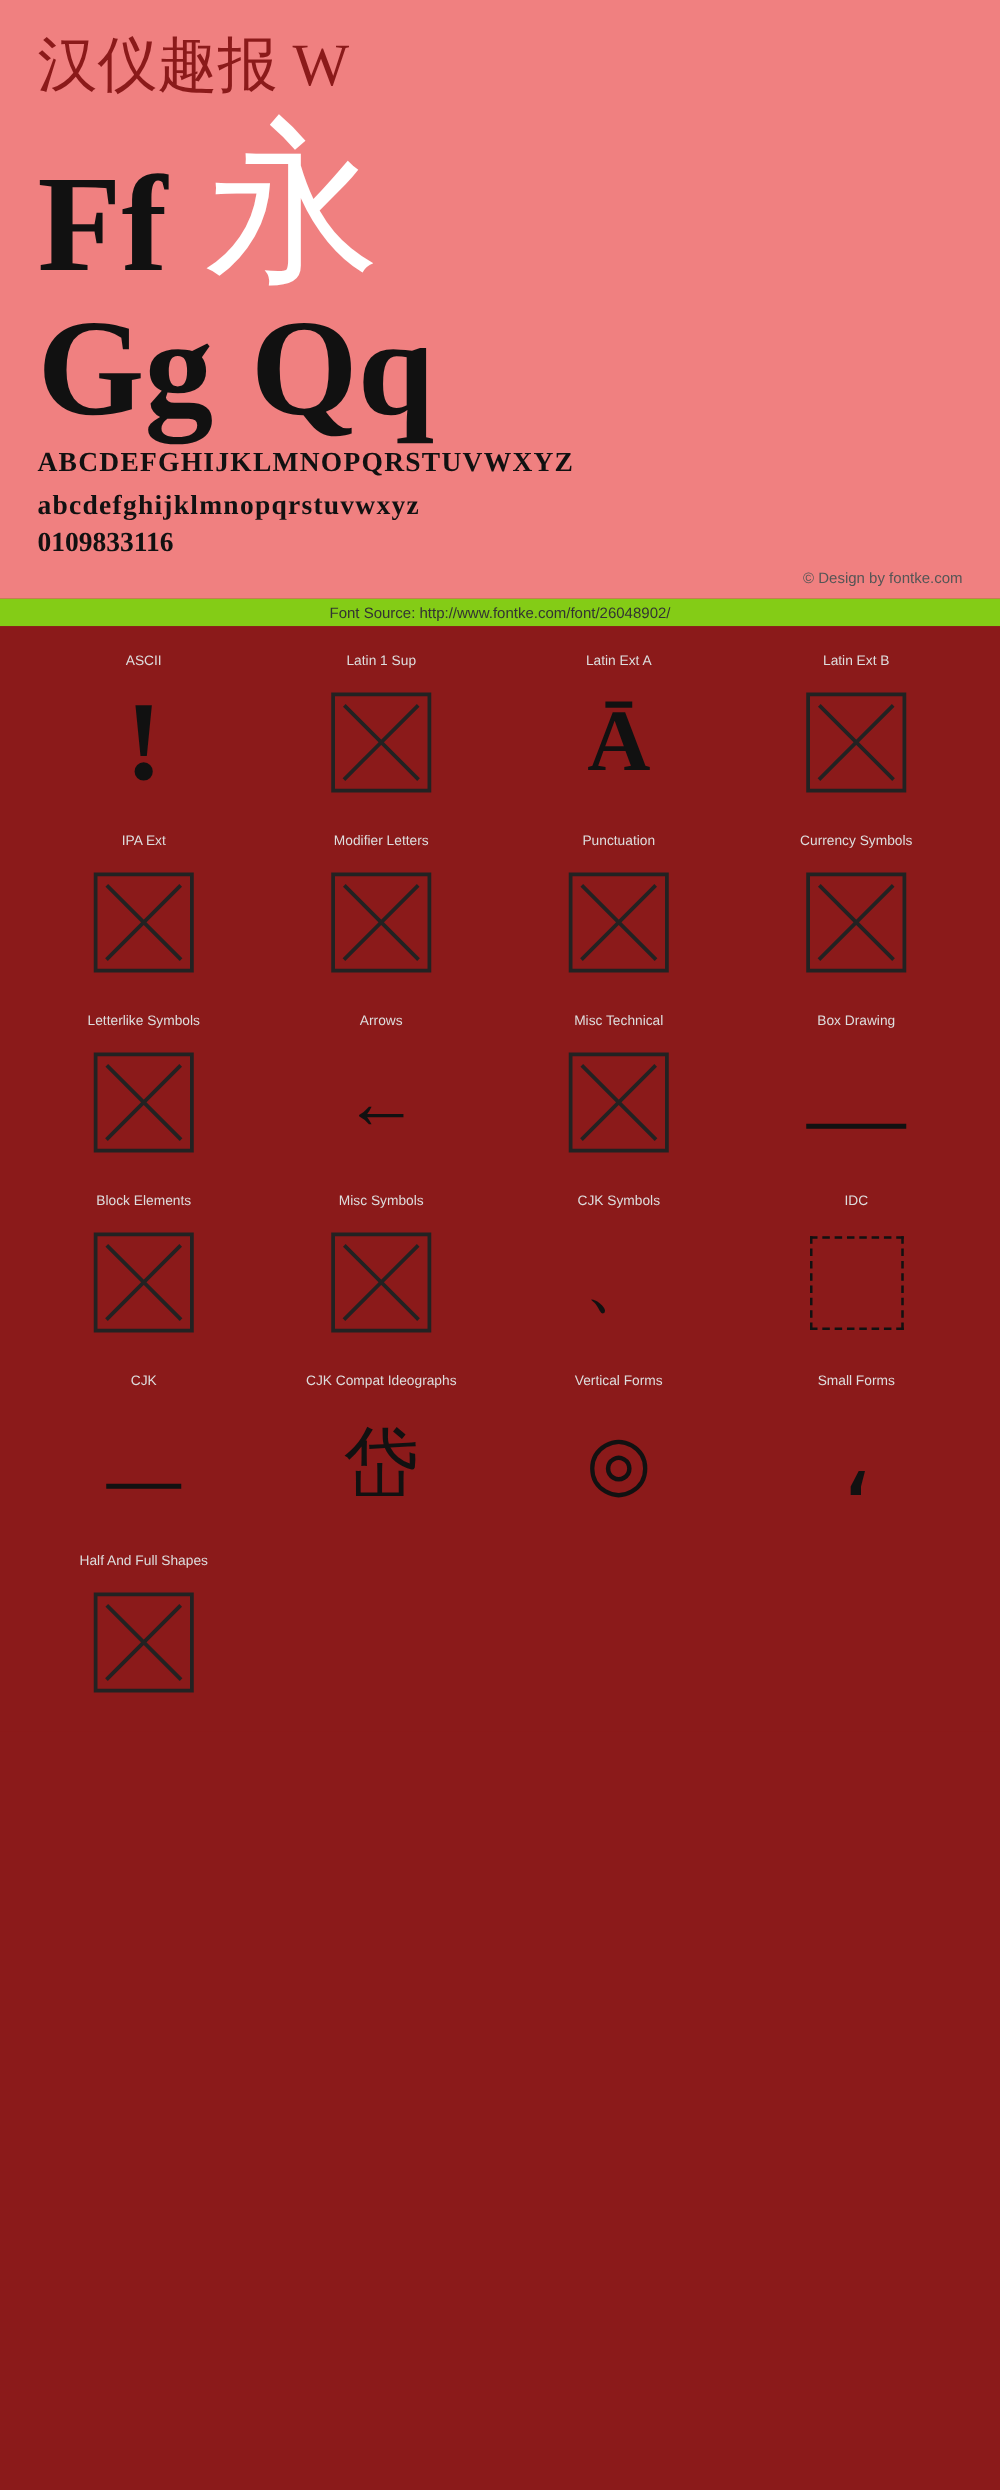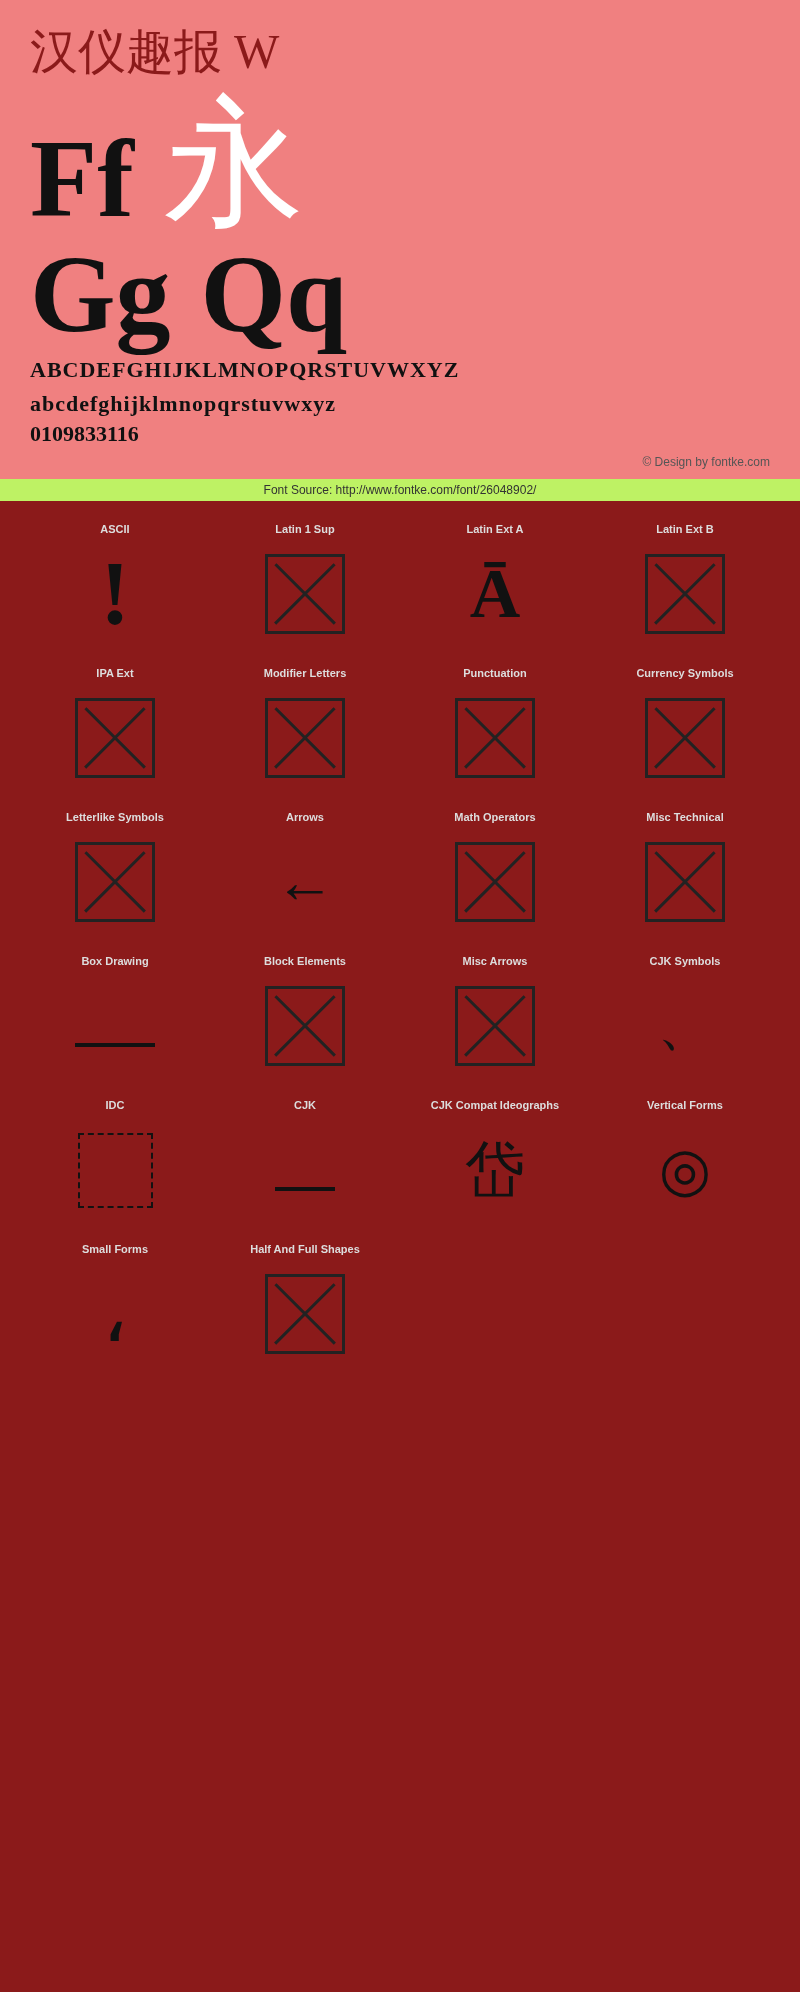--- a/index.html
+++ b/index.html
@@ -51,21 +51,21 @@
       margin-top: 4px;
       font-family: serif;
     }
     .footer-credits {
       text-align: right;
       font-size: 12px;
       color: #555;
       margin-top: 8px;
     }
     .font-source {
-      background: #bef264;
+      background: #84cc16;
       text-align: center;
       font-size: 12px;
       color: #333;
       padding: 4px 0;
     }
 
     
     .grid-section {
       background: #8B1A1A;
       padding: 10px 20px;
@@ -80,21 +80,20 @@
       flex-direction: column;
       align-items: center;
       padding: 12px 8px 16px 8px;
     }
     .cell-label {
       font-size: 11px;
       color: #ddd;
       margin-bottom: 10px;
       text-align: center;
       min-height: 16px;
-      font-weight: bold;
     }
     .glyph-box {
       width: 90px;
       height: 90px;
       display: flex;
       align-items: center;
       justify-content: center;
       position: relative;
     }
     
@@ -273,26 +272,20 @@
       <div class="glyph-box">
         <div class="x-placeholder"></div>
       </div>
     </div>
     <div class="cell">
       <div class="cell-label">Arrows</div>
       <div class="glyph-box">
         <span class="glyph-arrow">←</span>
       </div>
     </div>
-    <div class="cell">
-      <div class="cell-label">Math Operators</div>
-      <div class="glyph-box">
-        <div class="x-placeholder"></div>
-      </div>
-    </div>
 
     <div class="cell">
       <div class="cell-label">Misc Technical</div>
       <div class="glyph-box">
         <div class="x-placeholder"></div>
       </div>
     </div>
     <div class="cell">
       <div class="cell-label">Box Drawing</div>
       <div class="glyph-box">
@@ -300,21 +293,21 @@
       </div>
     </div>
     <div class="cell">
       <div class="cell-label">Block Elements</div>
       <div class="glyph-box">
         <div class="x-placeholder"></div>
       </div>
     </div>
 
     <div class="cell">
-      <div class="cell-label">Misc Arrows</div>
+      <div class="cell-label">Misc Symbols</div>
       <div class="glyph-box">
         <div class="x-placeholder"></div>
       </div>
     </div>
     <div class="cell">
       <div class="cell-label">CJK Symbols</div>
       <div class="glyph-box">
         <span class="glyph-small-comma" style="font-size:55px; color:#111; font-family:serif;">、</span>
       </div>
     </div>

